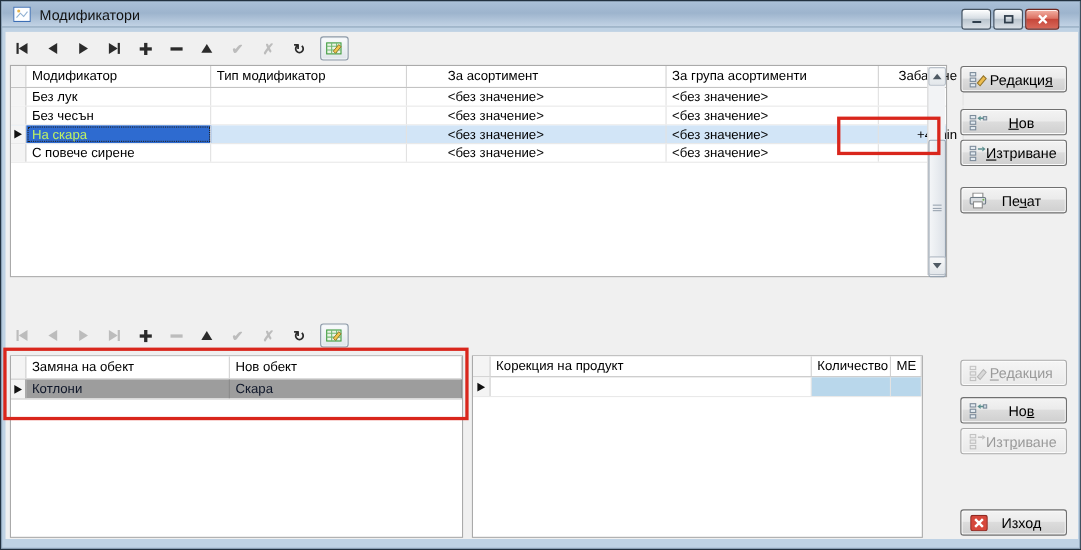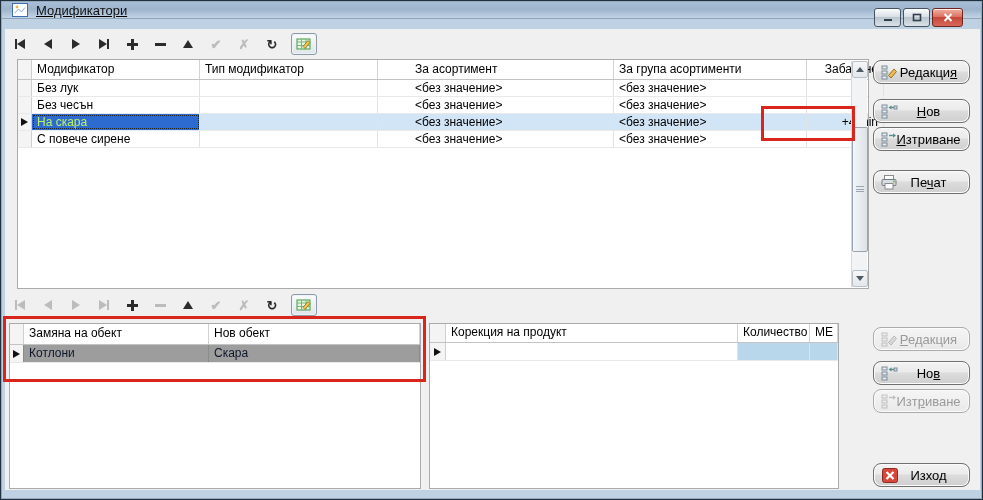--- a/index.html
+++ b/index.html
@@ -4,23 +4,23 @@
 <style>
   html,body { margin:0; padding:0; background:#888; }
   * { box-sizing:border-box; }
   .window {
     position:relative; width:983px; height:500px; margin:0 auto;
     font-family:"Liberation Sans", sans-serif; font-size:12px; color:#000;
     background:#bfd2e4; border:1px solid #22313f;
     box-shadow: inset 0 0 0 1px #93a9be;
   }
   .titlebar {
-    position:absolute; top:1px; left:1px; right:1px; height:17px;
+    position:absolute; top:1px; left:1px; right:1px; height:23px;
     background:linear-gradient(180deg, var(--titlebar-top,#a9bfd7) 0%, #9db4cd 45%, var(--titlebar-bottom,#c2d3e5) 100%);
-    display:flex; align-items:center; border-bottom:1px solid #8ea4b9;text-decoration:underline;
+    display:flex; align-items:center; border-bottom:1px solid #8ea4b9;
   }
   .titlebar .app-icon { margin-left:10px; width:16px; height:14px; display:inline-block; }
   .titlebar .title { margin-left:8px; font-size:13px; color:#111; }
   .win-controls { position:absolute; top:6px; right:18px; display:flex; gap:2px; }
   .winbtn {
     width:27px; height:19px; border:1px solid #45525f; border-radius:3px;
     display:flex; align-items:center; justify-content:center;
     background:linear-gradient(180deg,#fdfefe 0%,#d7dee4 45%,#bac5ce 50%,#dce2e8 100%);
     box-shadow: inset 0 1px 0 rgba(255,255,255,.8);
   }
@@ -46,21 +46,21 @@
   .minus { width:11px; height:3px; background:currentColor; }
   .glyph { font-size:13px; font-weight:bold; line-height:1; }
   .tb-gridbtn {
     width:26px; height:22px; border:1px solid #8d9aa8; border-radius:3px; padding:0;
     background:linear-gradient(180deg,#fafbfc,#dfe5ea); display:flex; align-items:center; justify-content:center;
     box-shadow: inset 0 0 0 1px #eef3f7;
   }
 
   
   .grid { position:absolute; background:#fff; border:1px solid #aaaaaa; }
-  .main-grid { left:12px; top:30px; width:852px; height:230px; }
+  .main-grid { left:4px; top:30px; width:852px; height:193px; }
   .replace-grid { left:4px; top:294px; width:412px; height:166px; }
   .corr-grid { left:424px; top:294px; width:410px; height:166px; }
   .g-header { display:flex; background:#fff; border-bottom:1px solid #c3c3c3; }
   .g-hcell { padding:0 5px; border-right:1px solid #d2d2d2; line-height:18px; height:19px;
              white-space:nowrap; overflow:hidden; }
   .g-row { display:flex; border-bottom:1px solid #e9e9e9; }
   .g-cell { padding:0 5px; border-right:1px solid #e2e2e2; white-space:nowrap; overflow:hidden; }
   .main-grid .g-row { height:17px; } .main-grid .g-cell { line-height:16px; }
   .gutter { flex:0 0 14px; background:#f4f4f4; border-right:1px solid #cfcfcf; padding:0;
             display:flex; align-items:center; justify-content:center; }
@@ -89,21 +89,21 @@
   .sb-tri-up { width:0; height:0; border:4px solid transparent; border-bottom:5px solid #4f5a64; border-top:0; }
   .sb-tri-down { width:0; height:0; border:4px solid transparent; border-top:5px solid #4f5a64; border-bottom:0; }
   .sb-thumb { position:absolute; left:0; top:66px; width:16px; height:125px;
               background:linear-gradient(90deg,#f4f6f8,#dde2e8); border:1px solid #97a3b0; border-radius:2px; }
   .sb-grip { position:absolute; left:3px; top:58px; width:8px; height:6px;
              border-top:1px solid #9aa5b1; border-bottom:1px solid #9aa5b1; }
   .sb-grip::after { content:""; position:absolute; left:0; top:2px; width:8px; height:1px; background:#9aa5b1; }
 
   
   .btn {
-    position:absolute; left:868px; width:97px; height:24px; border:1px solid #707070; border-radius:8px;
+    position:absolute; left:868px; width:97px; height:24px; border:1px solid #707070; border-radius:3px;
     background:linear-gradient(180deg,#f3f3f3 0%,#ebebeb 45%,#dcdcdc 50%,#cfcfcf 100%);
     display:flex; align-items:center; font-size:13px; color:#000; padding:0;
     font-family:"Liberation Sans", sans-serif;
     box-shadow: inset 0 0 0 1px #fbfbfb;
   }
   .btn .b-icon { position:absolute; left:7px; width:17px; height:15px; display:inline-block; }
   .btn .b-label { flex:1; text-align:center; padding-left:14px; }
   .btn.disabled { color:#9a9a9a; border-color:#ababab;
     background:linear-gradient(180deg,#f5f5f5,#e9e9e9); }
   .btn.disabled .b-icon { opacity:.45; filter:grayscale(1); }

